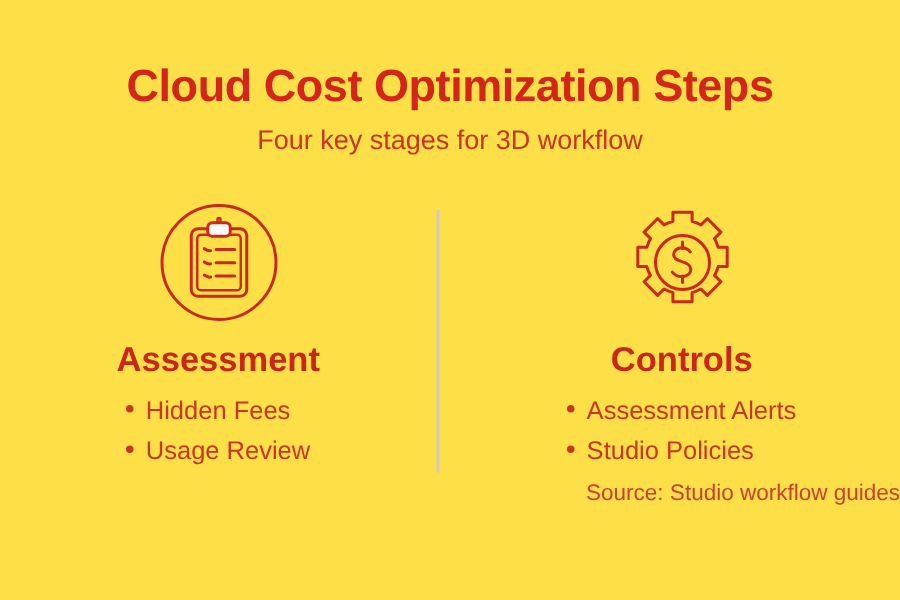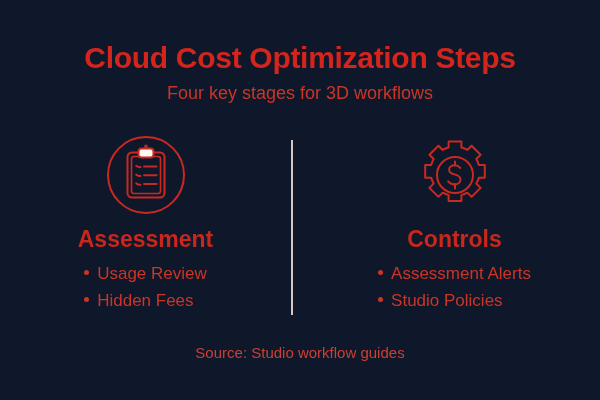--- a/index.html
+++ b/index.html
@@ -10,21 +10,21 @@
     width: 600px;
     height: 400px;
     background: #FDFBF6;
     font-family: "Liberation Sans", sans-serif;
     overflow: hidden;
   }
   .infographic {
     position: relative;
     width: 600px;
     height: 400px;
-    background: #0f172a;
+    background: #fde047;
     box-sizing: border-box;
   }
 
   
   .header {
     position: absolute;
     top: 42px;
     left: 0;
     width: 600px;
     text-align: center;
@@ -117,40 +117,40 @@
     background: #CB3526;
     margin-right: 8px;
     flex: none;
     position: relative;
     top: -4px;
   }
 
   
   .footer {
     position: absolute;
-    top: 344px;
+    top: 320px;
     left: 0;
     width: 600px;
-    text-align: center;
+    text-align: right;
   }
   .source-text {
     margin: 0;
     font-size: 15px;
     color: #CB4034;
     line-height: 1.2;
   }
 </style>
 </head>
 <body>
 
 <div class="infographic">
 
   <div class="header">
     <h1 class="title">Cloud Cost Optimization Steps</h1>
-    <p class="subtitle">Four key stages for 3D workflows</p>
+    <p class="subtitle">Four key stages for 3D workflow</p>
   </div>
 
   <div class="columns">
 
     <div class="column column-left">
       <div class="icon-wrap">
         <svg width="82" height="82" viewBox="0 0 82 82" fill="none" xmlns="http://www.w3.org/2000/svg">
           <circle cx="41" cy="41" r="38" stroke="#C9291F" stroke-width="2" fill="none"></circle>
           <rect x="22.5" y="18.5" width="37" height="45" rx="4.5" stroke="#C9291F" stroke-width="2" fill="none"></rect>
           <rect x="26.5" y="22.5" width="29" height="37" rx="2.5" stroke="#C9291F" stroke-width="1.6" fill="none"></rect>
@@ -161,25 +161,25 @@
           <path d="M31.2 40.6 c1.6 1.1 2.6 1.6 4.2 1.3" stroke="#C9291F" stroke-width="2" stroke-linecap="round" fill="none"></path>
           <line x1="39" y1="41.2" x2="51.5" y2="41.2" stroke="#C9291F" stroke-width="2" stroke-linecap="round"></line>
           <path d="M31.2 49.4 c1.6 1.1 2.6 1.6 4.2 1.3" stroke="#C9291F" stroke-width="2" stroke-linecap="round" fill="none"></path>
           <line x1="39" y1="50" x2="51.5" y2="50" stroke="#C9291F" stroke-width="2" stroke-linecap="round"></line>
         </svg>
       </div>
       <h2 class="stage-name">Assessment</h2>
       <ul class="bullets">
         <li class="bullet-item">
           <span class="bullet-dot"></span>
+          <span>Hidden Fees</span>
+        </li>
+        <li class="bullet-item">
+          <span class="bullet-dot"></span>
           <span>Usage Review</span>
-        </li>
-        <li class="bullet-item">
-          <span class="bullet-dot"></span>
-          <span>Hidden Fees</span>
         </li>
       </ul>
     </div>
 
     <div class="divider"></div>
 
     <div class="column column-right">
       <div class="icon-wrap">
         <svg width="82" height="82" viewBox="0 0 82 82" fill="none" xmlns="http://www.w3.org/2000/svg">
           <path d="M34.6 7.5 h12.8 v6.0 a28.5 28.5 0 0 1 5.9 2.45 l4.25 -4.25 l9.05 9.05 l-4.25 4.25 a28.5 28.5 0 0 1 2.45 5.9 h6.0 v12.8 h-6.0 a28.5 28.5 0 0 1 -2.45 5.9 l4.25 4.25 l-9.05 9.05 l-4.25 -4.25 a28.5 28.5 0 0 1 -5.9 2.45 v6.0 h-12.8 v-6.0 a28.5 28.5 0 0 1 -5.9 -2.45 l-4.25 4.25 l-9.05 -9.05 l4.25 -4.25 a28.5 28.5 0 0 1 -2.45 -5.9 h-6.0 v-12.8 h6.0 a28.5 28.5 0 0 1 2.45 -5.9 l-4.25 -4.25 l9.05 -9.05 l4.25 4.25 a28.5 28.5 0 0 1 5.9 -2.45 z" stroke="#C9291F" stroke-width="2" stroke-linejoin="round" fill="none"></path>

